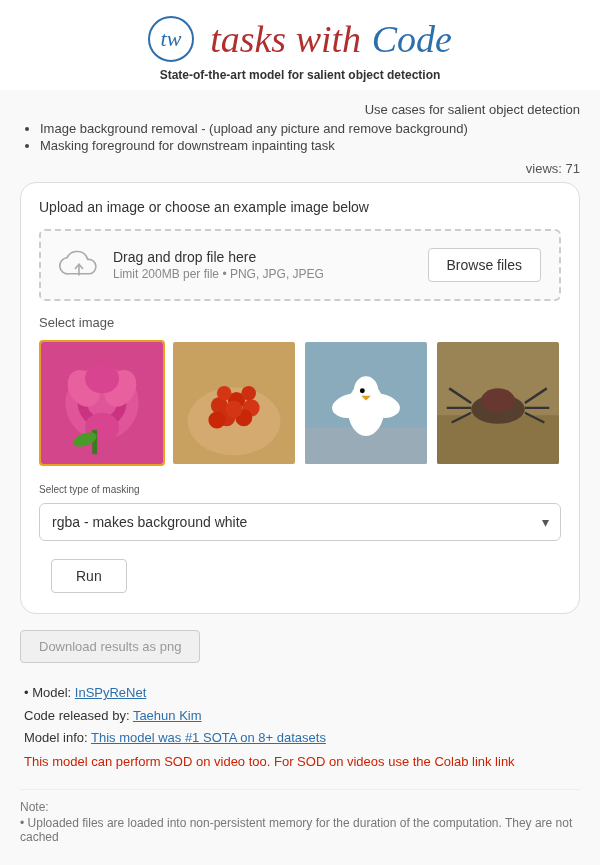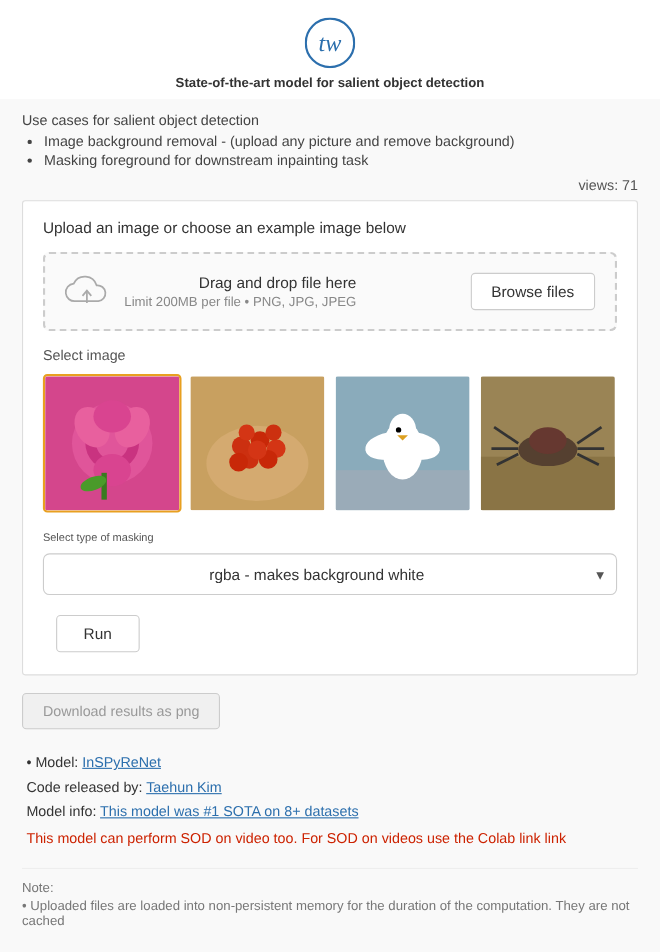--- a/index.html
+++ b/index.html
@@ -49,37 +49,38 @@
     .main-content {
       padding: 12px 20px;
     }
     .use-cases {
       margin-bottom: 8px;
       font-size: 13px;
       color: #444;
     }
     .use-cases p {
       margin-bottom: 4px;
+      text-align: right;
     }
     .use-cases ul {
       list-style: disc;
       padding-left: 20px;
     }
     .use-cases li {
       margin-bottom: 2px;
     }
     .views-row {
       text-align: right;
       font-size: 13px;
       color: #555;
       margin-bottom: 6px;
     }
     .upload-box {
       border: 1px solid #ddd;
-      border-radius: 3px;
+      border-radius: 16px;
       background: white;
       padding: 16px 18px 20px;
       margin-bottom: 14px;
     }
     .upload-box-title {
       font-size: 14px;
       color: #333;
       margin-bottom: 14px;
     }
     .dropzone {
@@ -88,21 +89,20 @@
       background: #fafafa;
       display: flex;
       align-items: center;
       justify-content: space-between;
       padding: 16px 18px;
     }
     .dropzone-left {
       display: flex;
       align-items: center;
       gap: 14px;
-      text-align: right;
     }
     .cloud-icon {
       width: 40px;
       height: 36px;
     }
     .dropzone-text-main {
       font-size: 14px;
       font-weight: 500;
       color: #333;
     }
@@ -157,21 +157,20 @@
     .masking-select {
       width: 100%;
       padding: 10px 36px 10px 12px;
       border: 1px solid #ccc;
       border-radius: 6px;
       background: white;
       font-size: 14px;
       color: #333;
       appearance: none;
       cursor: pointer;
-      text-align: center;
     }
     .select-chevron {
       position: absolute;
       right: 12px;
       top: 50%;
       transform: translateY(-50%);
       pointer-events: none;
       color: #555;
     }
     .run-btn {
@@ -234,20 +233,27 @@
 </head>
 <body>
 
 <div class="header">
   <div class="logo-title-row">
 
     <svg class="logo" viewBox="0 0 46 46" xmlns="http://www.w3.org/2000/svg">
       <circle cx="23" cy="23" r="22" fill="none" stroke="#2c6fad" stroke-width="2"></circle>
       <text x="23" y="30" text-anchor="middle" font-family="Georgia,serif" font-size="22" font-style="italic" fill="#2c6fad">tw</text>
     </svg>
+    <div>
+      <span class="site-title">
+        <span class="site-title-tasks">tasks with</span>
+        <span> </span>
+        <span class="site-title-code">Code</span>
+      </span>
+    </div>
   </div>
   <h1 class="page-title">State-of-the-art model for salient object detection</h1>
 </div>
 
 <div class="main-content">
 
   
   <div class="use-cases">
     <p>Use cases for salient object detection</p>
     <ul>

